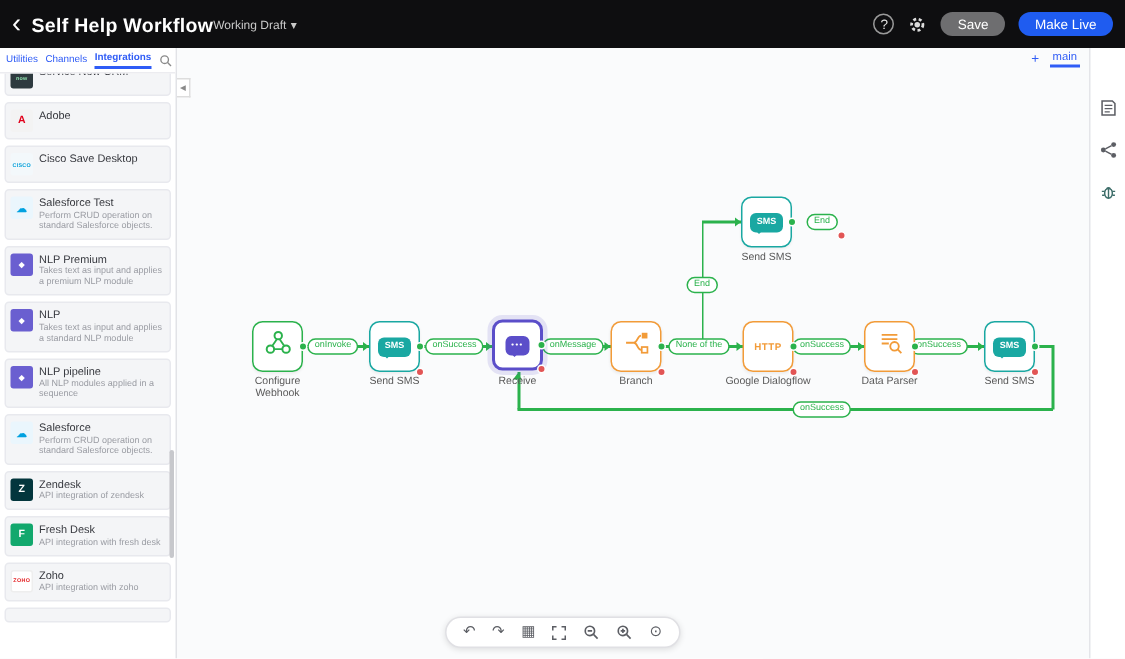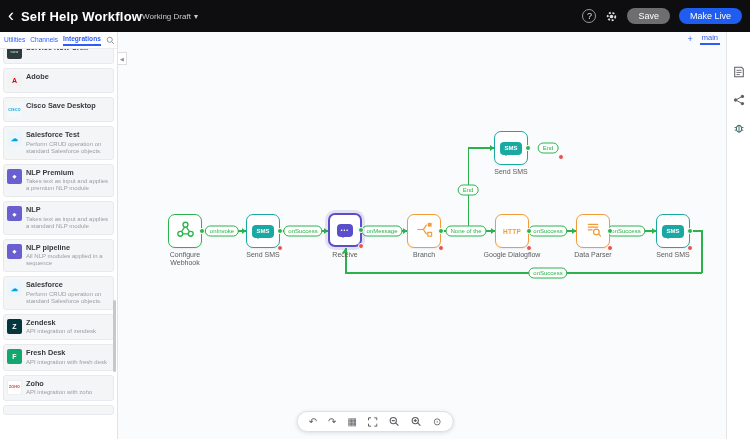--- a/index.html
+++ b/index.html
@@ -28,21 +28,21 @@
   .tab.active{font-weight:bold;border-bottom:2px solid #2f5cf6;}
   .tabsearch{margin-left:auto;display:flex;align-items:center;cursor:pointer;}
   .items{padding:2px 3px 0 3px;margin-top:-12px;position:relative;z-index:1;}
   .item{background:#f4f5f7;border:1px solid #e8e9ee;border-radius:3px;margin-bottom:4px;
         padding:4px 3px;display:flex;gap:4px;align-items:flex-start;cursor:pointer;}
   .ic{width:15px;height:15px;border-radius:2px;display:flex;align-items:center;justify-content:center;
       font-size:7px;font-weight:bold;flex:none;overflow:hidden;}
   .g-sm{font-size:3.6px;letter-spacing:.2px;}
   .g-md{font-size:5px;}
   .itxt{min-width:0;}
-  .in{font-size:7.3px;font-weight:bold;color:#37393f;line-height:8.5px;}
+  .in{font-size:7.3px;font-weight:normal;color:#37393f;line-height:8.5px;}
   .id{font-size:6px;color:#9a9ca3;line-height:7px;margin-top:1px;}
   .id:empty{display:none;}
   .ic0{background:#2e3a3f;color:#8fe0ae;}
   .ic1{background:#f3f3f3;color:#e1001a;}
   .ic2{background:#ececee;color:#55585e;}
   .ic3{background:#f3f8fb;color:#049fd9;}
   .ic4,.ic8{background:#eaf6fd;color:#00a1e0;}
   .ic5,.ic6,.ic7{background:#6a5fd0;color:#fff;}
   .ic9{background:#03363d;color:#fff;}
   .ic10{background:#12a86d;color:#fff;}

